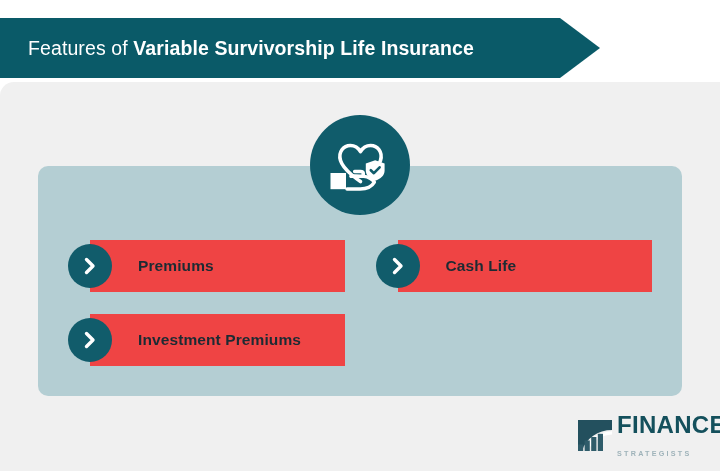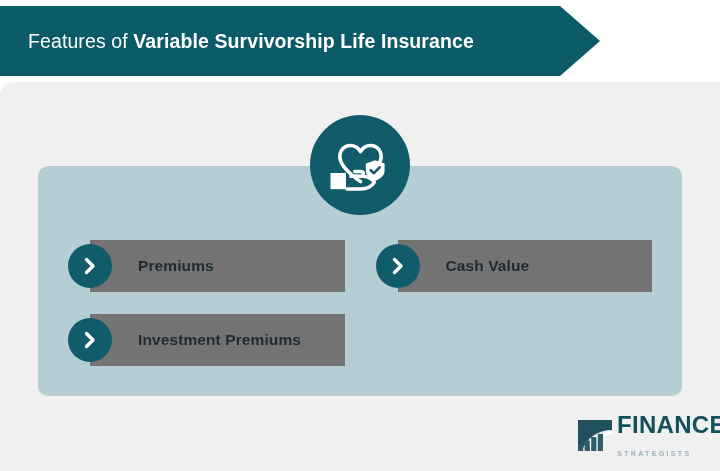--- a/index.html
+++ b/index.html
@@ -17,23 +17,23 @@
     width: 720px;
     height: 471px;
     overflow: hidden;
     background: #ffffff;
   }
 
   
   .header-banner {
     position: absolute;
     left: 0;
-    top: 6px;
+    top: 18px;
     width: 600px;
-    height: 70px;
+    height: 60px;
     background: #0a5a68;
     -webkit-clip-path: polygon(0 0, 560px 0, 600px 50%, 560px 100%, 0 100%);
     clip-path: polygon(0 0, 560px 0, 600px 50%, 560px 100%, 0 100%);
     display: flex;
     align-items: center;
   }
   .header-title {
     margin-left: 28px;
     color: #ffffff;
     font-size: 19.5px;
@@ -99,21 +99,21 @@
   .feature-item {
     position: relative;
     height: 52px;
   }
   .feature-card {
     position: absolute;
     left: 22px;
     top: 0;
     right: 0;
     height: 52px;
-    background: #737373;
+    background: #ef4444;
     display: flex;
     align-items: center;
   }
   .feature-bullet {
     position: absolute;
     left: 0;
     top: 4px;
     width: 44px;
     height: 44px;
     border-radius: 50%;
@@ -209,21 +209,21 @@
       </div>
       <span class="feature-bullet">
         <svg width="18" height="18" viewBox="0 0 18 18" fill="none" xmlns="http://www.w3.org/2000/svg">
           <path d="M5.5 2.5 L12.0 9 L5.5 15.5" stroke="#ffffff" stroke-width="3.4" stroke-linecap="round" stroke-linejoin="round"></path>
         </svg>
       </span>
     </div>
 
     <div class="feature-item">
       <div class="feature-card">
-        <span class="feature-label">Cash Value</span>
+        <span class="feature-label">Cash Life</span>
       </div>
       <span class="feature-bullet">
         <svg width="18" height="18" viewBox="0 0 18 18" fill="none" xmlns="http://www.w3.org/2000/svg">
           <path d="M5.5 2.5 L12.0 9 L5.5 15.5" stroke="#ffffff" stroke-width="3.4" stroke-linecap="round" stroke-linejoin="round"></path>
         </svg>
       </span>
     </div>
 
 
     <div class="feature-item">

